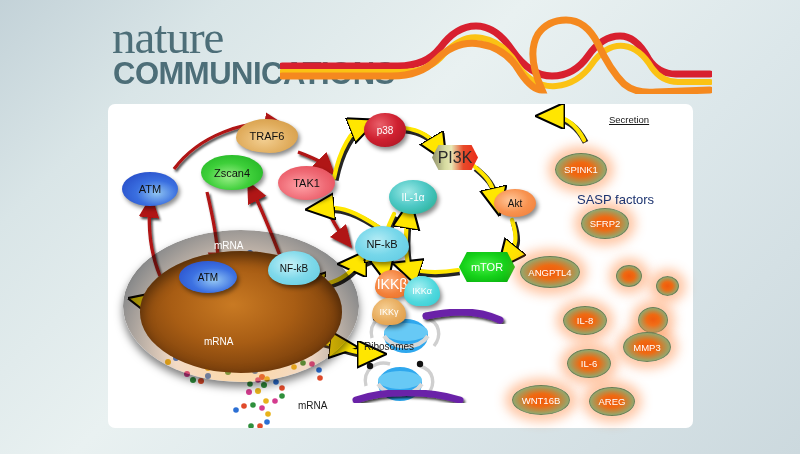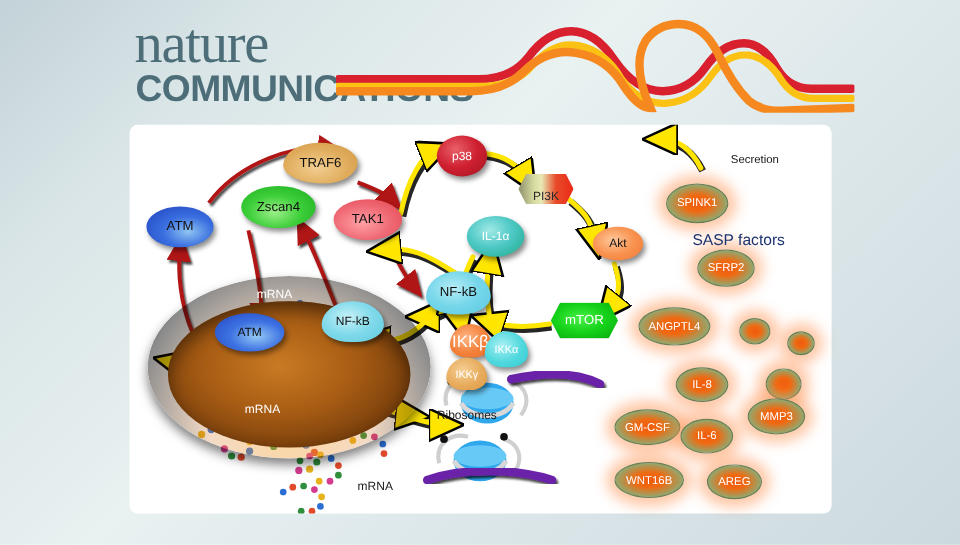--- a/index.html
+++ b/index.html
@@ -97,21 +97,21 @@
   .n-ikkg{
     background:radial-gradient(ellipse at 40% 40%,#f6cf94 0%,#e7ab5c 55%,#dd9a43 100%);
     color:#ffffff;font-size:9px;
     border-radius:50% 50% 42% 42%/62% 62% 38% 38%;
   }
   .hex{
     clip-path:polygon(14% 0,86% 0,100% 50%,86% 100%,14% 100%,0 50%);
   }
   .n-pi3k{
     background:linear-gradient(90deg,#8f8f6a 0%,#d6dba0 28%,#e8e8b4 42%,#e84b2a 68%,#ea2a18 100%);
-    color:#2a2a2a;font-size:10px;align-items:flex-end;
+    color:#2a2a2a;font-size:16px;
   }
   .n-mtor{
     background:radial-gradient(ellipse at 45% 45%,#49f148 0%,#16d21a 48%,#06a80c 100%);
     color:#ffffff;font-size:11px;
   }
 
   
   .sasp{
     position:absolute;display:flex;align-items:center;justify-content:center;
     border-radius:50%;color:#ffffff;font-size:9.5px;white-space:nowrap;z-index:6;
@@ -436,47 +436,44 @@
     </div>
 
     <div class="node n-nfkb-nuc shadow" style="left:160px;top:147px;width:52px;height:34px;">
       <span>NF-kB</span>
     </div>
 
     <div class="nuc-label" style="left:106px;top:136px;">mRNA</div>
     <div class="nuc-label" style="left:96px;top:232px;">mRNA</div>
     <div class="mrna-label" style="left:190px;top:296px;">mRNA</div>
     <div class="ribo-label" style="left:256px;top:237px;">Ribosomes</div>
-    <div class="secretion-label" style="left:501px;top:24px;">Secretion</div>
+    <div class="secretion-label" style="left:501px;top:10px;text-decoration:underline;">Secretion</div>
     <div class="sasp-title" style="left:469px;top:76px;margin-top:12px;">SASP factors</div>
 
     <div class="sasp" style="left:447px;top:49px;width:52px;height:33px;">
       <span>SPINK1</span>
     </div>
     <div class="sasp" style="left:473px;top:104px;width:48px;height:31px;">
       <span>SFRP2</span>
     </div>
-    <div class="sasp" style="left:424px;top:152px;width:60px;height:32px;">
+    <div class="sasp" style="left:412px;top:152px;width:60px;height:32px;">
       <span>ANGPTL4</span>
     </div>
     <div class="sasp plain" style="left:508px;top:161px;width:26px;height:22px;">
       <span></span>
     </div>
     <div class="sasp plain" style="left:548px;top:172px;width:23px;height:20px;">
       <span></span>
     </div>
     <div class="sasp plain" style="left:530px;top:203px;width:30px;height:26px;">
       <span></span>
     </div>
     <div class="sasp" style="left:455px;top:202px;width:44px;height:29px;">
       <span>IL-8</span>
     </div>
-    <div class="sasp" style="left:404px;top:237px;width:55px;height:30px;">
-      <span>GM-CSF</span>
-    </div>
     <div class="sasp" style="left:459px;top:245px;width:44px;height:29px;">
       <span>IL-6</span>
     </div>
     <div class="sasp" style="left:515px;top:228px;width:48px;height:30px;">
       <span>MMP3</span>
     </div>
     <div class="sasp" style="left:404px;top:281px;width:58px;height:30px;">
       <span>WNT16B</span>
     </div>
     <div class="sasp" style="left:481px;top:283px;width:46px;height:29px;">

